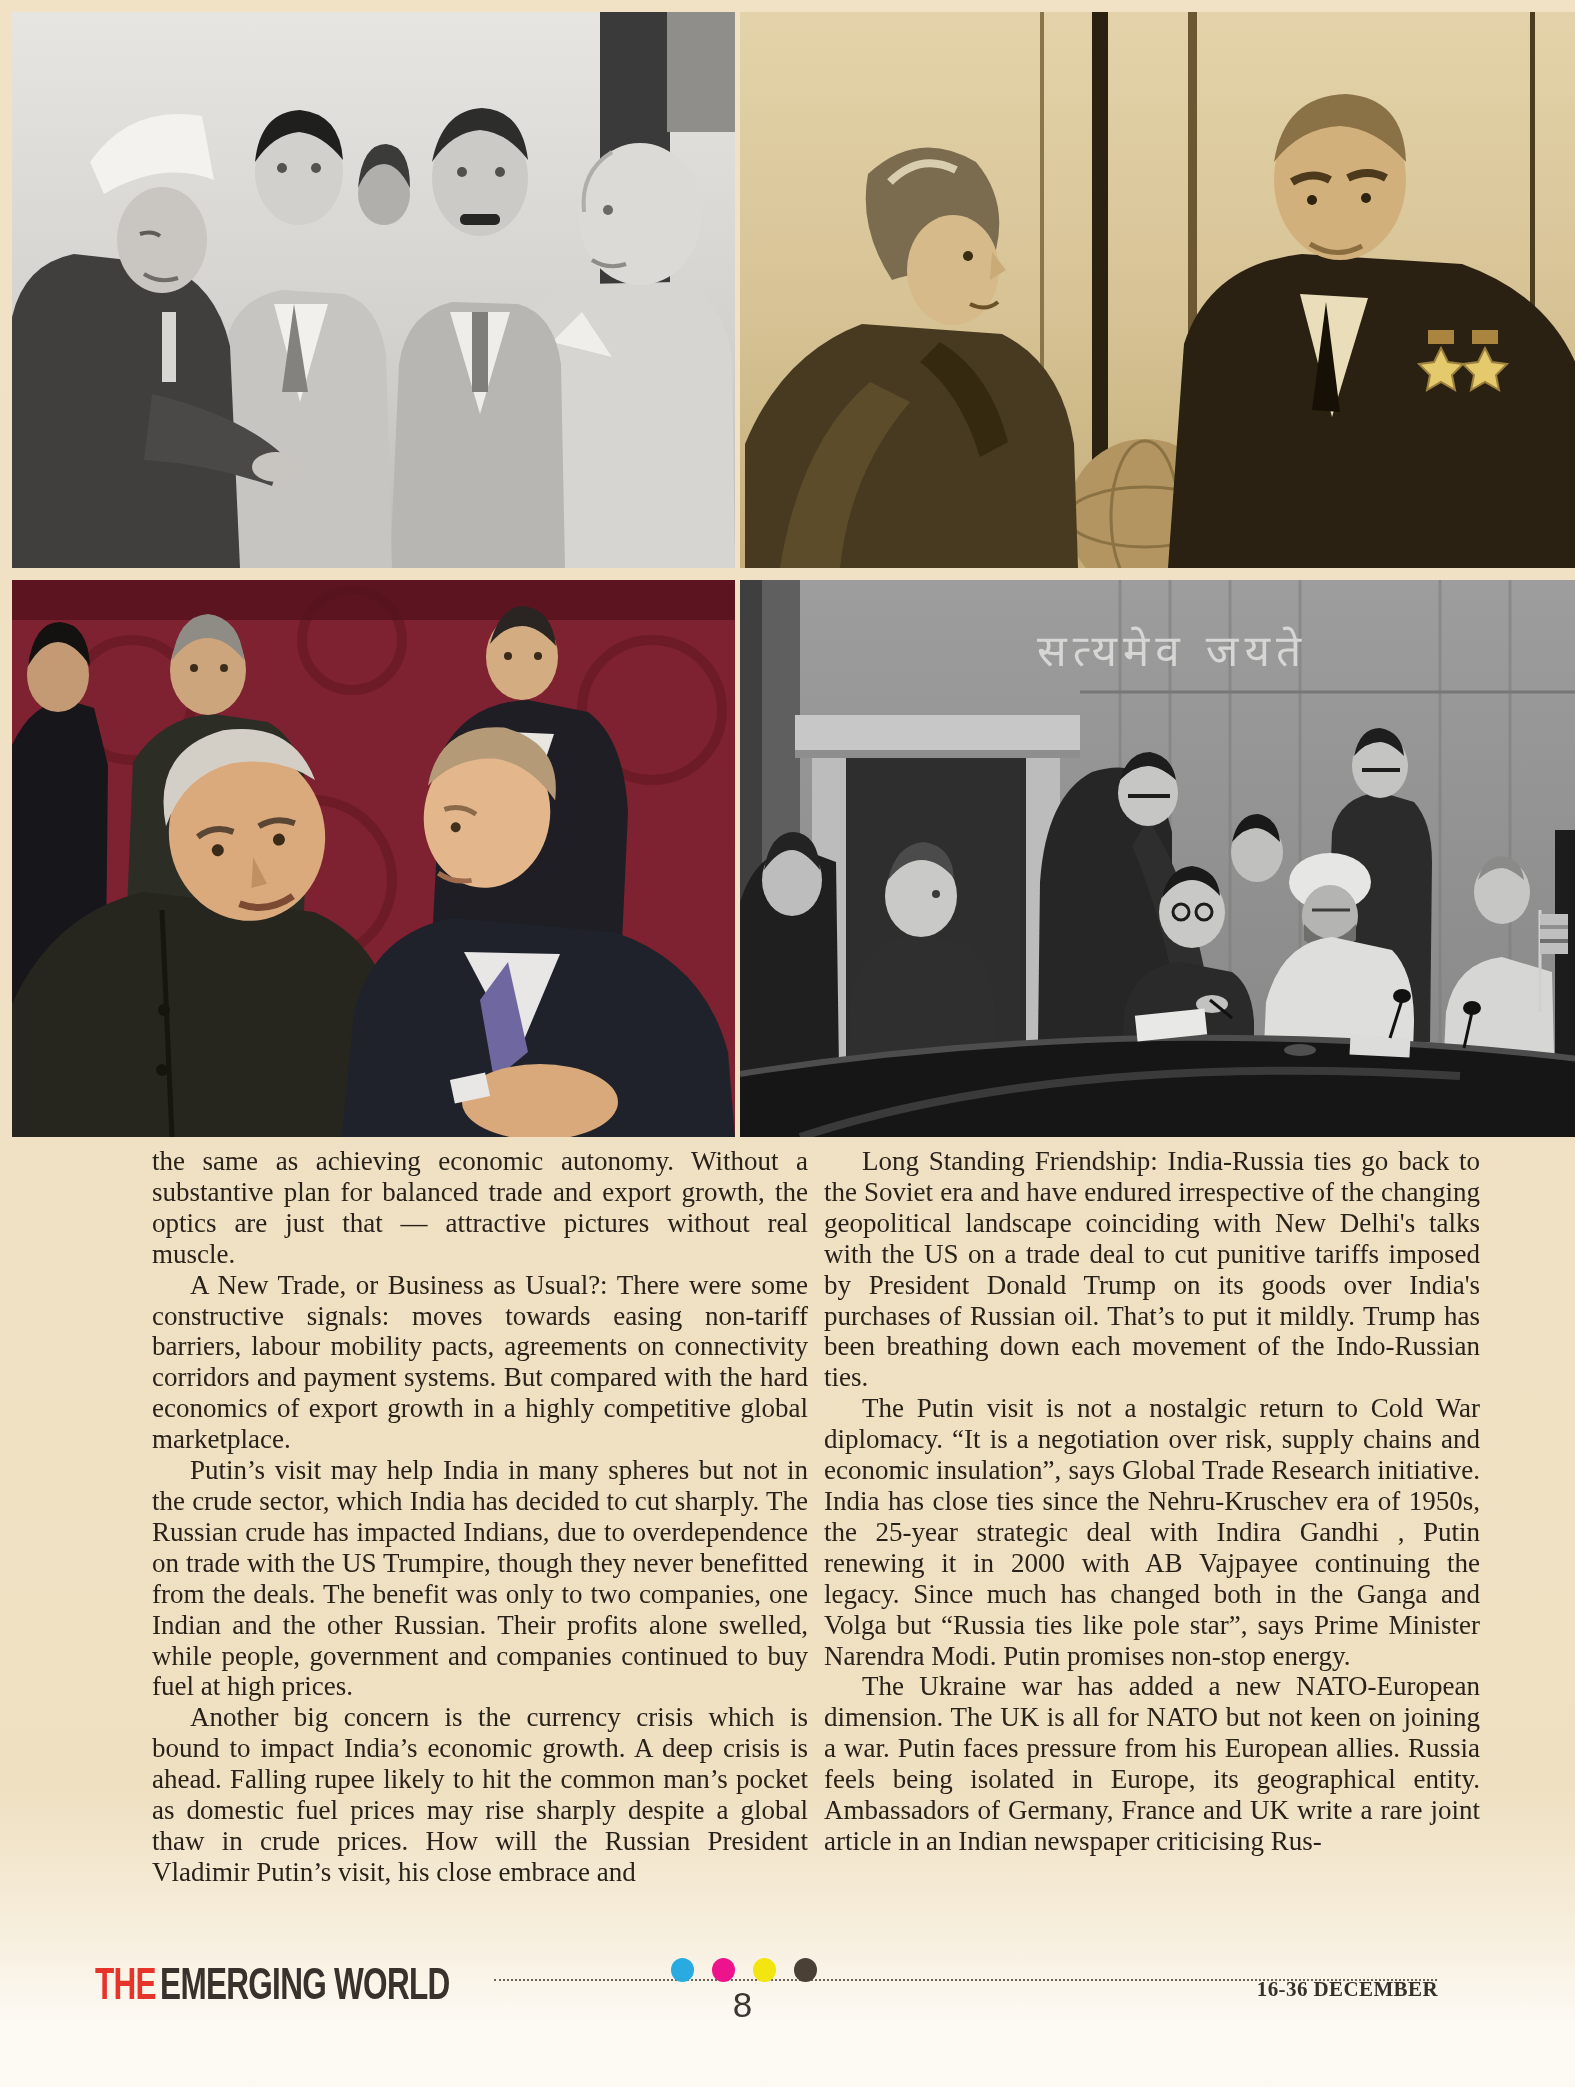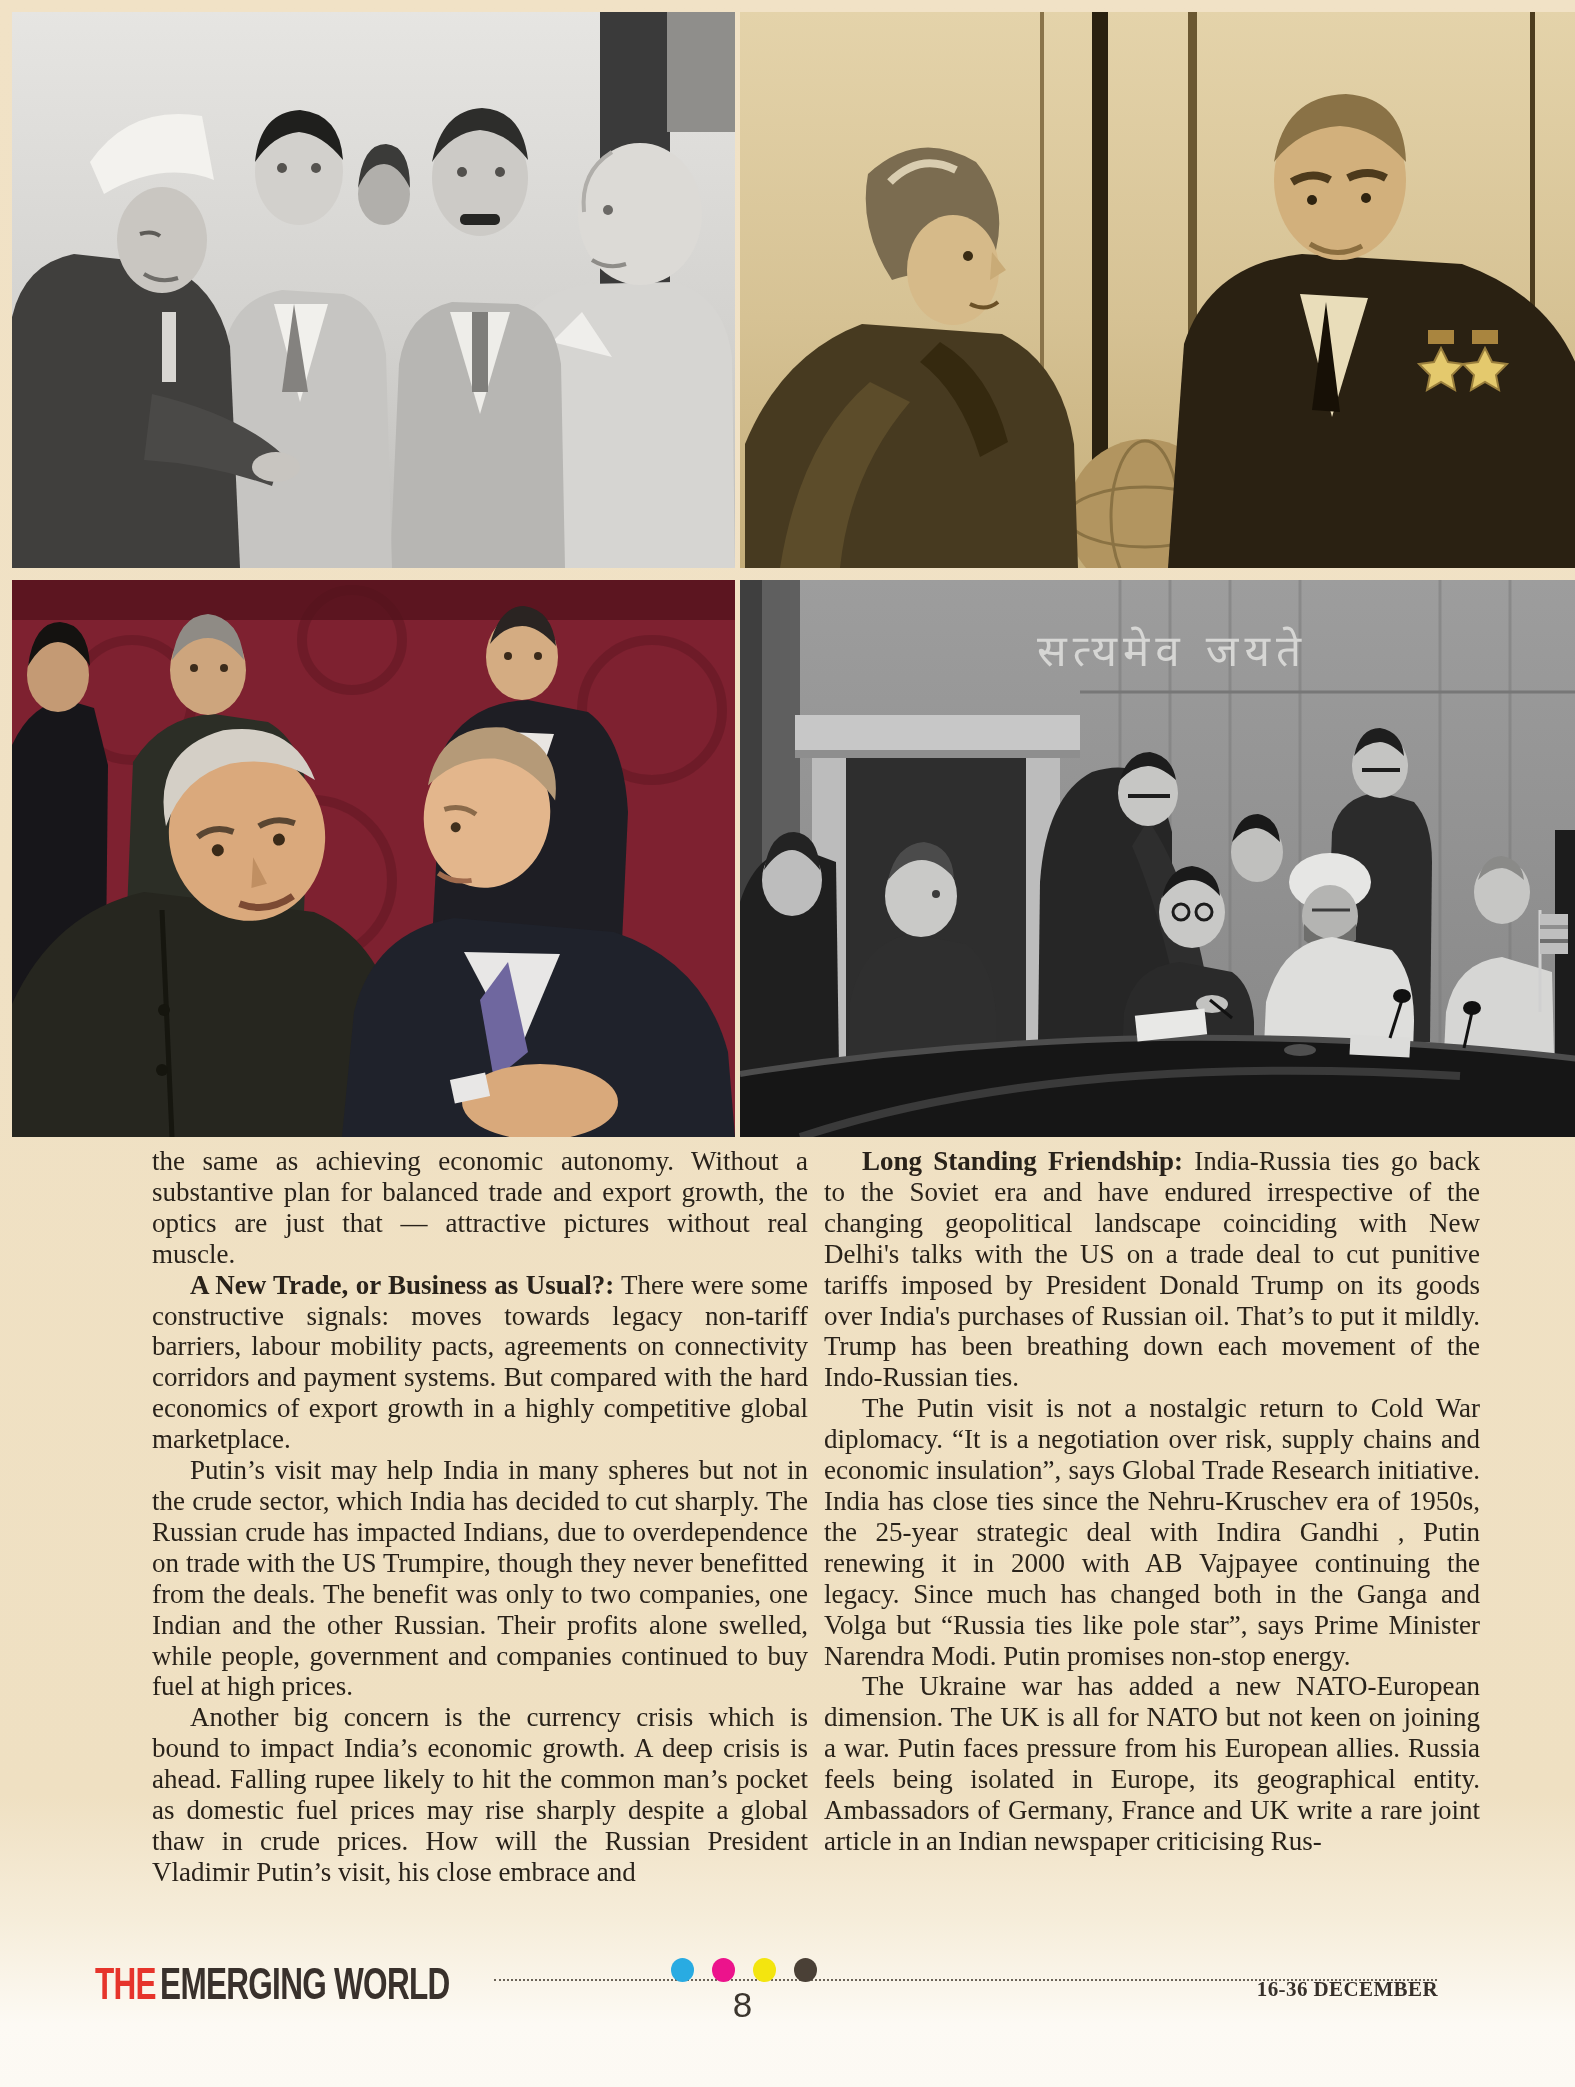--- a/index.html
+++ b/index.html
@@ -12,21 +12,21 @@
   .ph2{left:728px;top:0;width:847px;height:556px;}
   .ph3{left:0;top:568px;width:723px;height:557px;}
   .ph4{left:728px;top:568px;width:847px;height:557px;}
   figure.photo svg{display:block;width:100%;height:100%;}
 
   .article{position:absolute;left:152px;top:1146px;width:1348px;display:flex;gap:16px;
     color:#29221a;font-size:27px;line-height:30.9px;text-align:justify;}
   .col{width:656px;}
   .col p{margin:0;text-indent:38px;}
   .col p.cont{text-indent:0;}
-  .col b{font-weight:bold;}
+  .col b{font-weight:normal;}
 
   .masthead{position:absolute;left:95px;top:1961px;font-family:"Liberation Sans",sans-serif;
     font-weight:bold;font-size:45px;line-height:1;letter-spacing:-1px;white-space:nowrap;
     transform:scaleX(0.70);transform-origin:left top;}
   .masthead .m-the{color:#e6342b;margin-right:6px;}
   .masthead .m-rest{color:#39312c;}
 
   .dotline{position:absolute;left:494px;top:1979px;width:943px;height:0;
     border-top:2px dotted #6a6257;}
   .regdot{position:absolute;top:1958px;width:23px;height:24px;border-radius:50%;}
@@ -284,21 +284,21 @@
       <ellipse cx="662" cy="416" rx="9" ry="7" fill="#111111"></ellipse>
       <line x1="662" y1="420" x2="650" y2="458" stroke="#111111" stroke-width="3"></line>
       <ellipse cx="732" cy="428" rx="9" ry="7" fill="#111111"></ellipse>
       <line x1="732" y1="432" x2="724" y2="468" stroke="#111111" stroke-width="3"></line>
     </svg>
   </figure>
 
   <main class="article">
     <div class="col">
       <p class="cont"><span>the same as achieving economic autonomy. Without a substantive plan for balanced trade and export growth, the optics are just that — attractive pictures without real muscle.</span></p>
-      <p><b>A New Trade, or Business as Usual?:</b><span> There were some constructive signals: moves towards legacy non-tariff barriers, labour mobility pacts, agreements on connectivity corridors and payment systems. But compared with the hard economics of export growth in a highly competitive global marketplace.</span></p>
+      <p><b>A New Trade, or Business as Usual?:</b><span> There were some constructive signals: moves towards easing non-tariff barriers, labour mobility pacts, agreements on connectivity corridors and payment systems. But compared with the hard economics of export growth in a highly competitive global marketplace.</span></p>
       <p><span>Putin’s visit may help India in many spheres but not in the crude sector, which India has decided to cut sharply. The Russian crude has impacted Indians, due to overdependence on trade with the US Trumpire, though they never benefitted from the deals. The benefit was only to two companies, one Indian and the other Russian. Their profits alone swelled, while people, government and companies continued to buy fuel at high prices.</span></p>
       <p><span>Another big concern is the currency crisis which is bound to impact India’s economic growth. A deep crisis is ahead. Falling rupee likely to hit the common man’s pocket as domestic fuel prices may rise sharply despite a global thaw in crude prices. How will the Russian President Vladimir Putin’s visit, his close embrace and</span></p>
     </div>
     <div class="col">
       <p><b>Long Standing Friendship:</b><span> India-Russia ties go back to the Soviet era and have endured irrespective of the changing geopolitical landscape coinciding with New Delhi's talks with the US on a trade deal to cut punitive tariffs imposed by President Donald Trump on its goods over India's purchases of Russian oil. That’s to put it mildly. Trump has been breathing down each movement of the Indo-Russian ties.</span></p>
       <p><span>The Putin visit is not a nostalgic return to Cold War diplomacy. “It is a negotiation over risk, supply chains and economic insulation”, says Global Trade Research initiative. India has close ties since the Nehru-Kruschev era of 1950s, the 25-year strategic deal with Indira Gandhi , Putin renewing it in 2000 with AB Vajpayee continuing the legacy. Since much has changed both in the Ganga and Volga but “Russia ties like pole star”, says Prime Minister Narendra Modi. Putin promises non-stop energy.</span></p>
       <p><span>The Ukraine war has added a new NATO-European dimension. The UK is all for NATO but not keen on joining a war. Putin faces pressure from his European allies. Russia feels being isolated in Europe, its geographical entity. Ambassadors of Germany, France and UK write a rare joint article in an Indian newspaper criticising Rus-</span></p>
     </div>
   </main>
 

